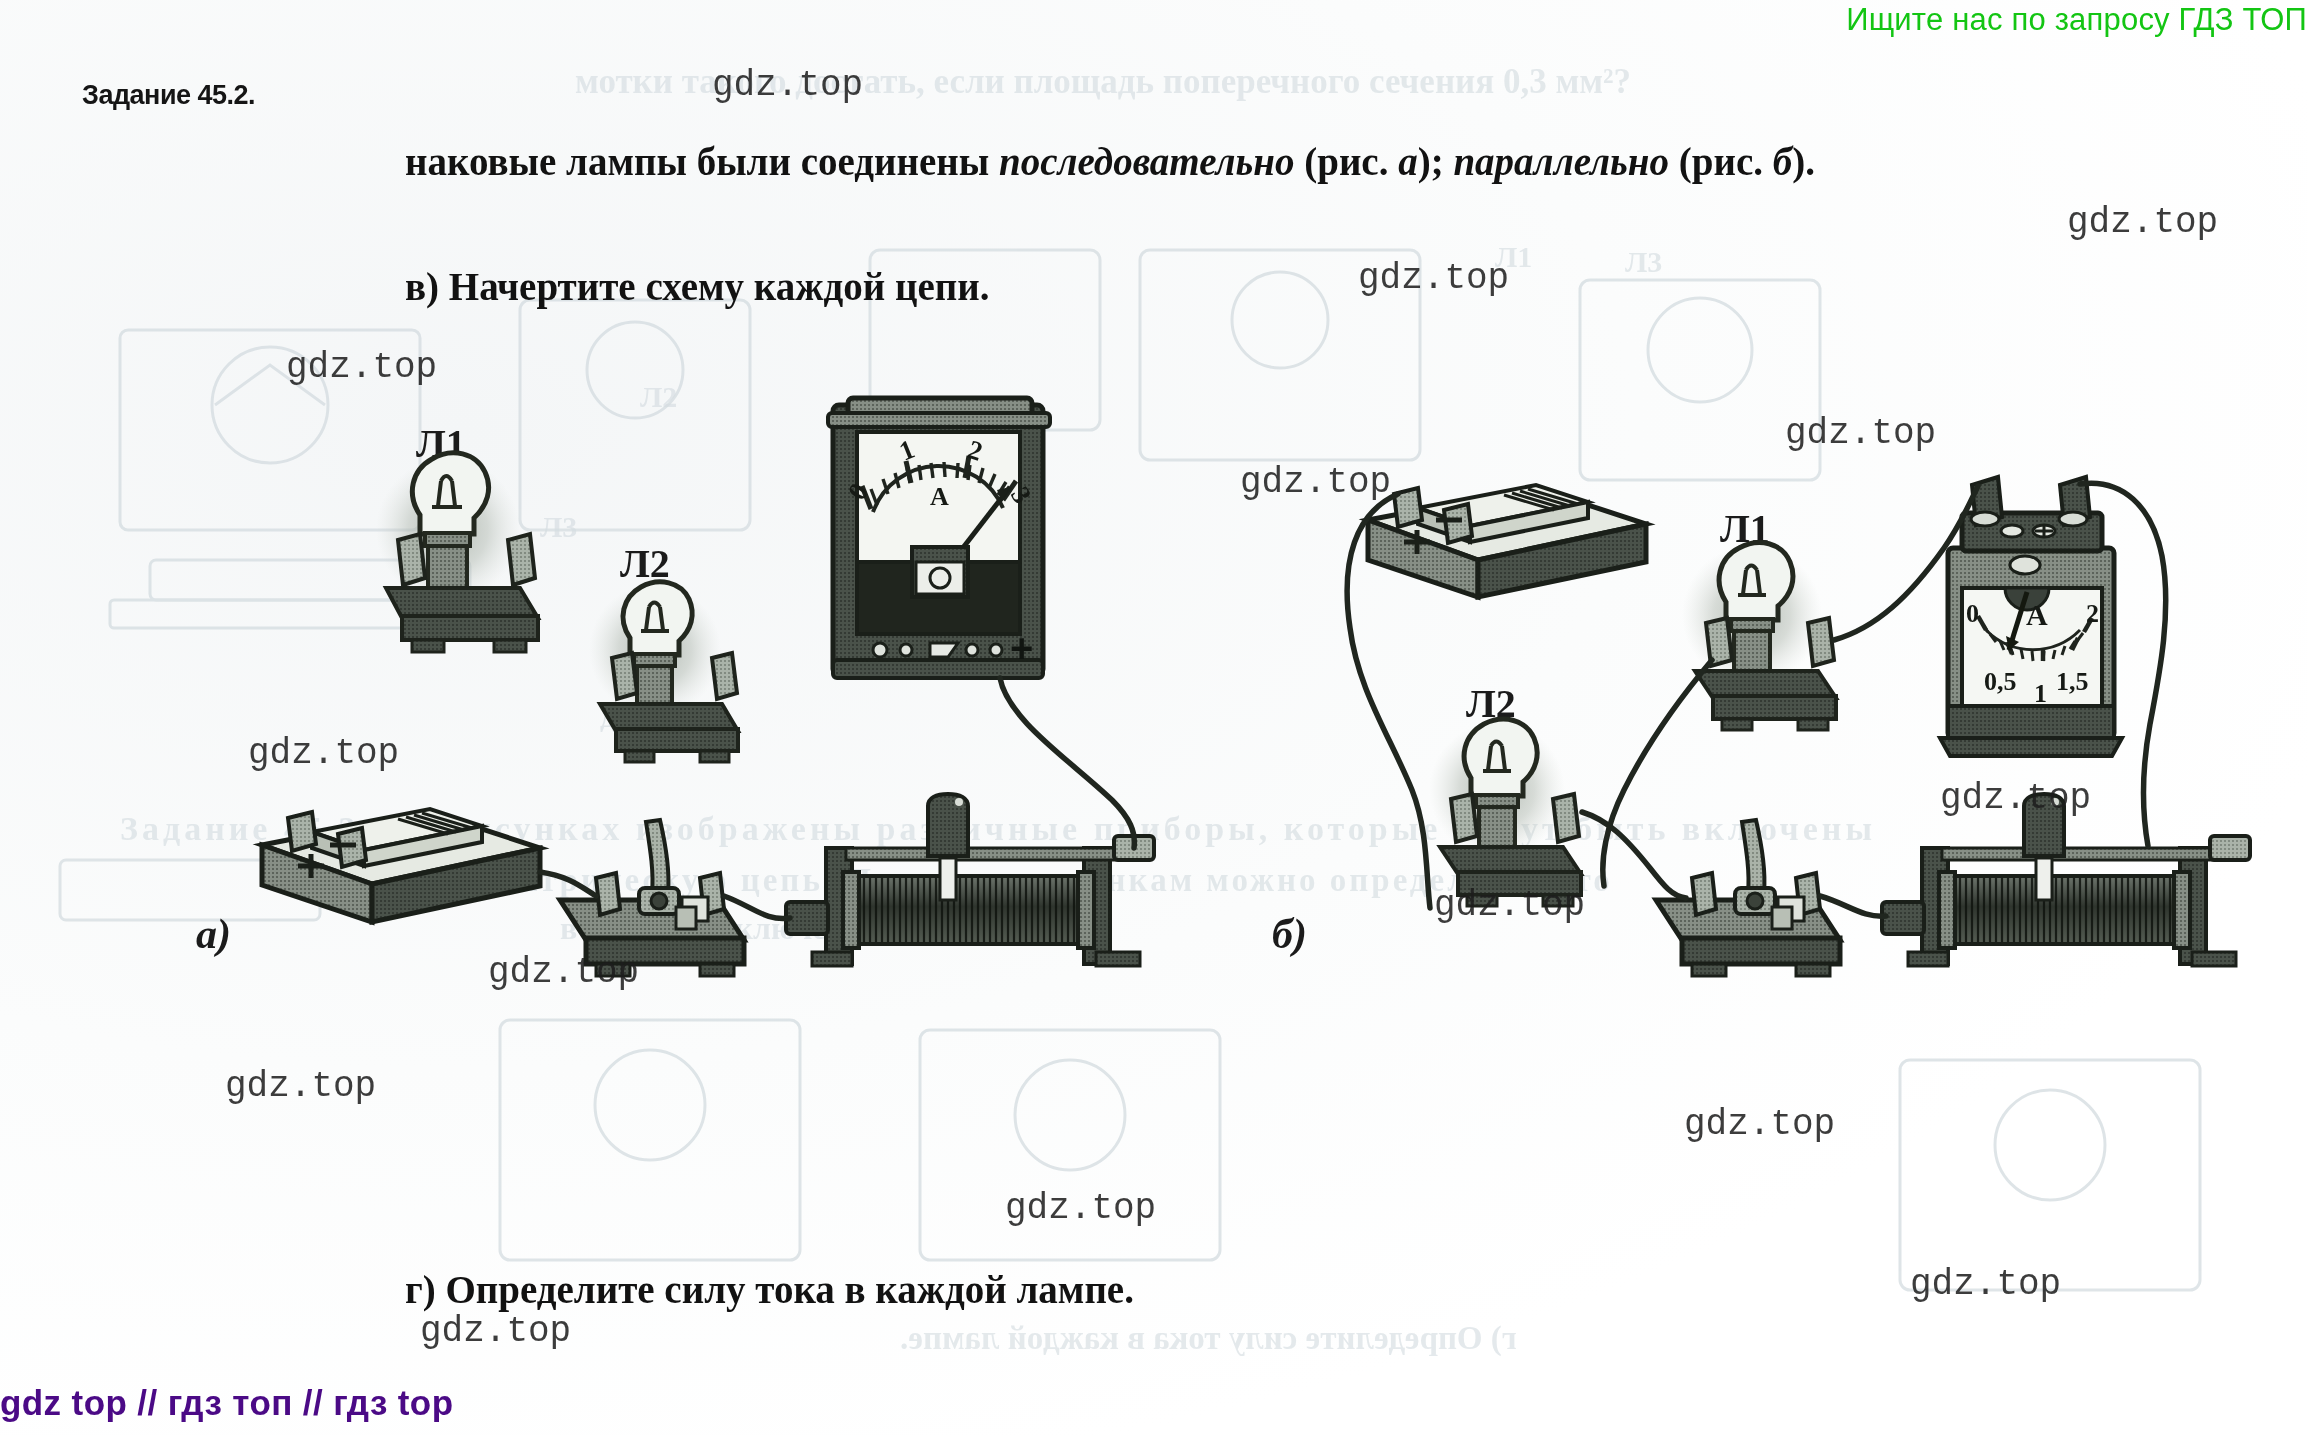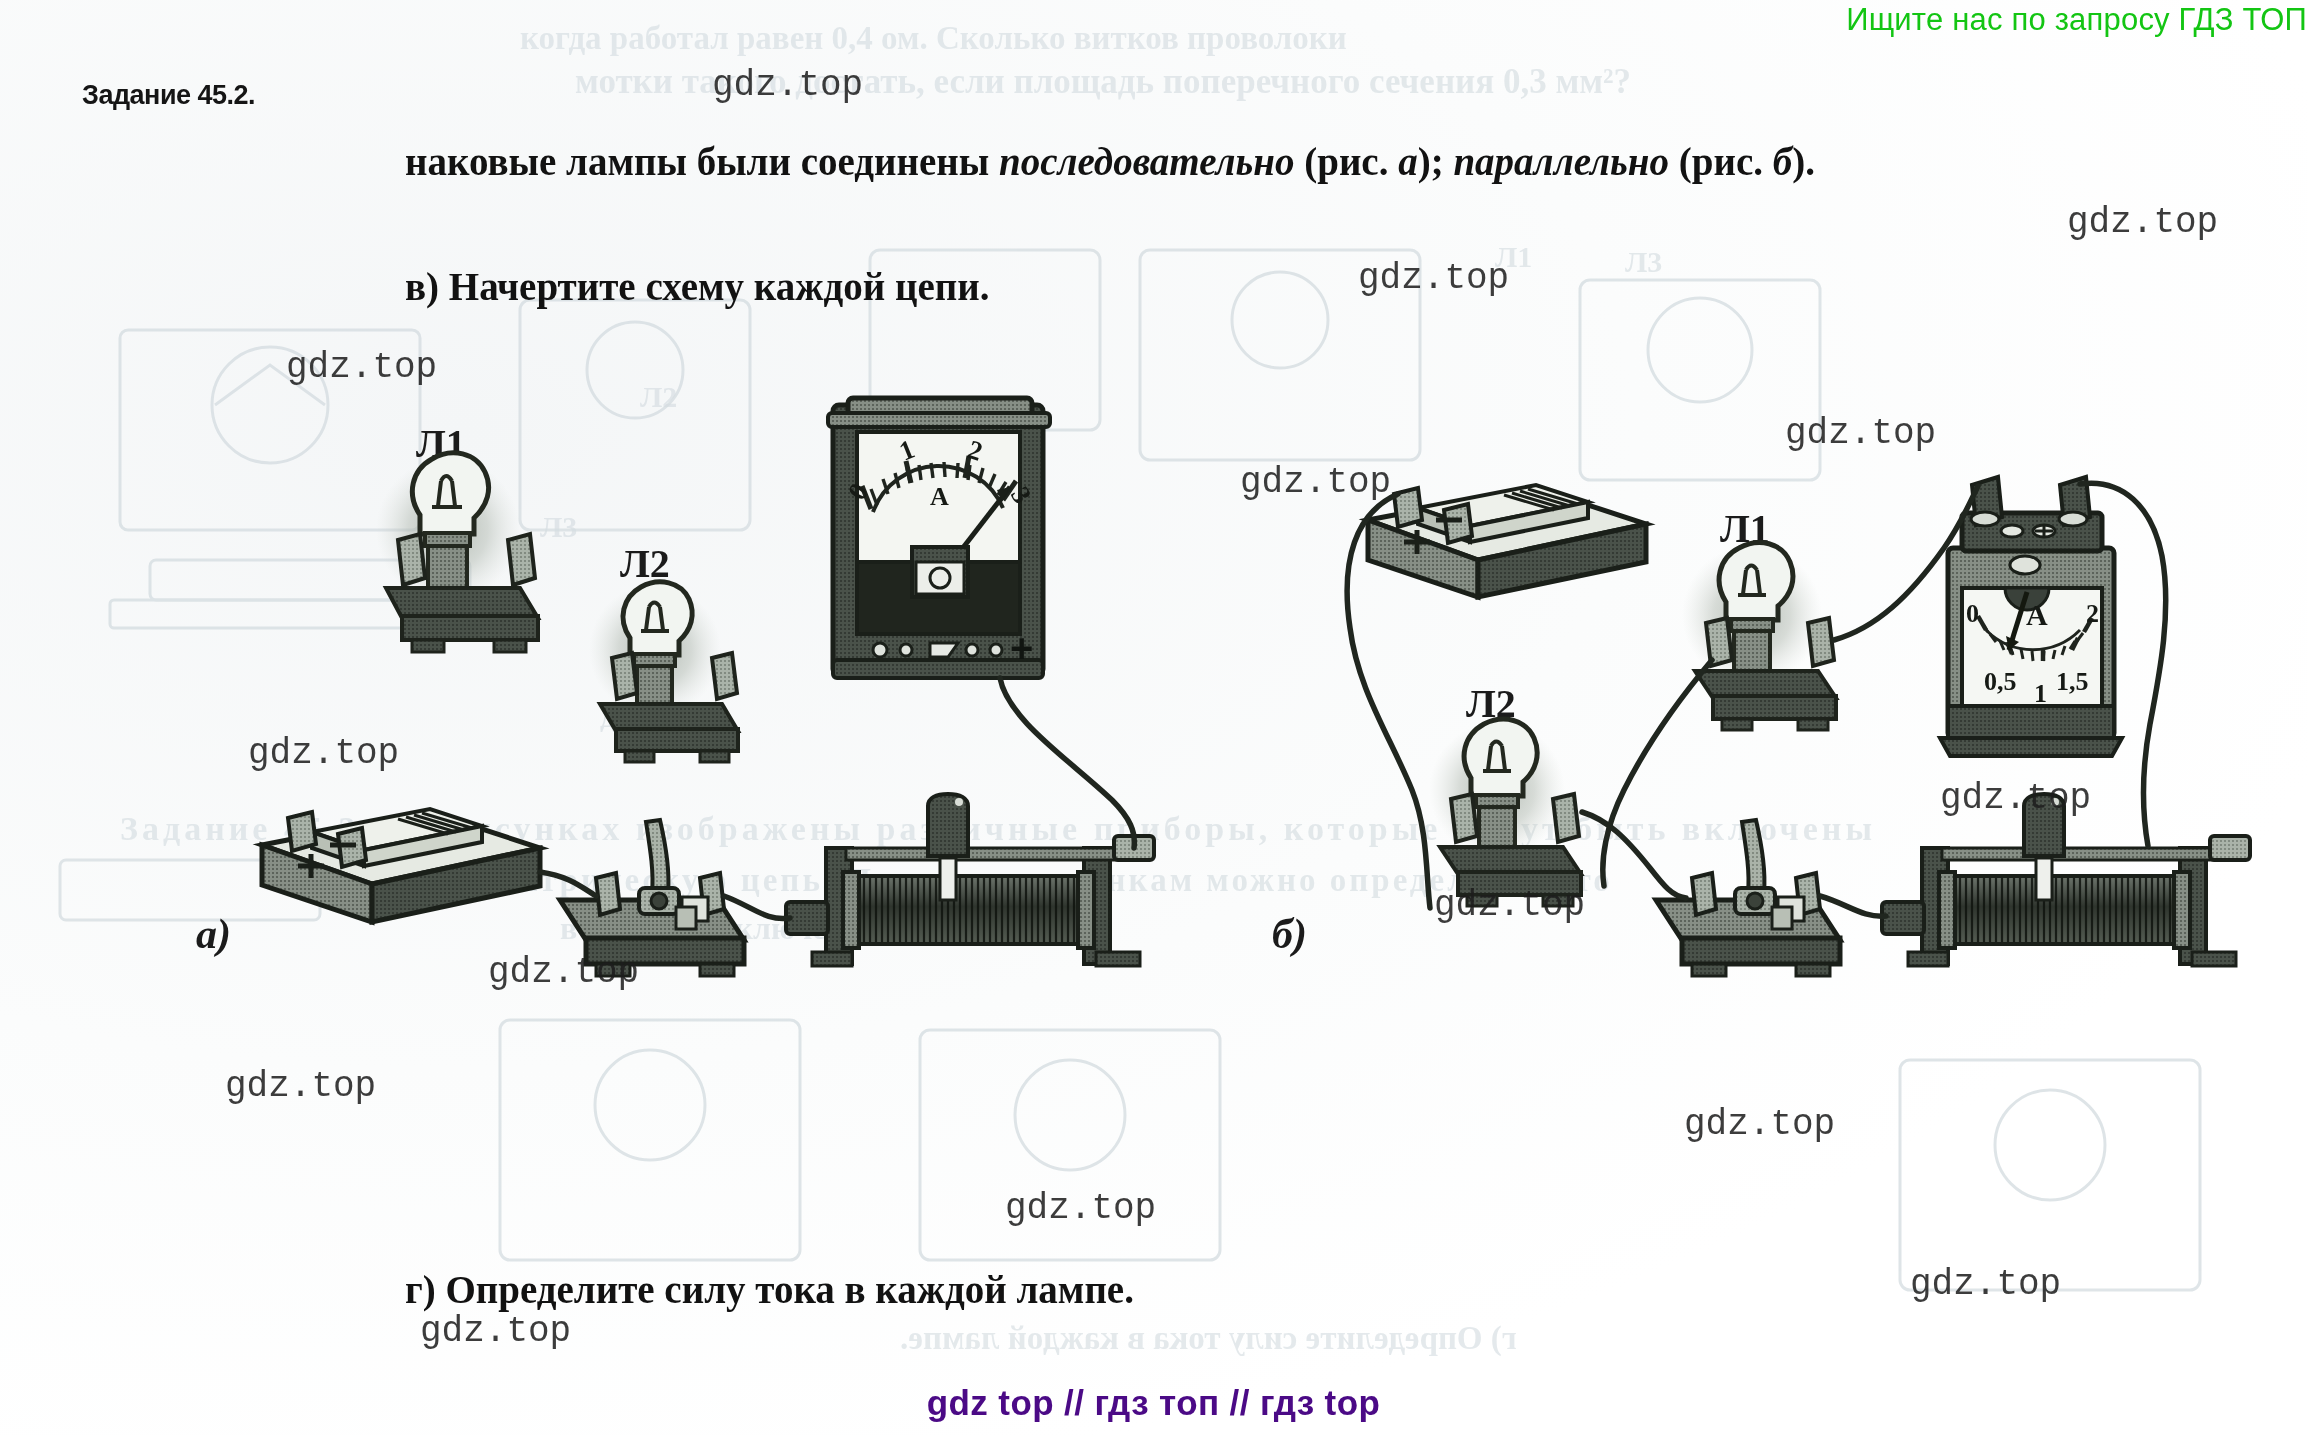--- a/index.html
+++ b/index.html
@@ -29,21 +29,21 @@
     font-size:36px;white-space:nowrap;user-select:none;
   }
   .banner{
     position:absolute;top:2px;left:0;width:100%;
     text-align:right;color:#13c513;
     font-family:"Liberation Sans",sans-serif;
     font-size:31px;font-weight:500;letter-spacing:.2px;
   }
   .footer{
     position:absolute;bottom:12px;left:0;width:100%;
-    text-align:center;color:#4b0a86;
+    text-align:left;color:#4b0a86;
     font-family:"Liberation Sans",sans-serif;
     font-size:35px;font-weight:600;letter-spacing:.4px;
   }
   
   .task-no{
     position:absolute;left:82px;top:80px;
     font-family:"Liberation Sans",sans-serif;
     font-weight:700;font-size:27px;color:#151515;
     letter-spacing:-0.5px;
   }
@@ -63,21 +63,20 @@
     font-family:"Liberation Serif",serif;
     font-style:italic;font-weight:700;font-size:42px;color:#1b1b1b;
   }
   svg{position:absolute;left:0;top:0;pointer-events:none;}
 </style>
 </head>
 <body>
 
 <div id="page">
 
-  <div class="ghost" style="left:520px;top:20px;font-size:33px;">когда работал равен 0,4 ом. Сколько витков проволоки</div>
   <div class="ghost" style="left:575px;top:62px;font-size:35px;">мотки такого достать, если площадь поперечного сечения 0,3 мм²?</div>
   <div class="ghost" style="left:120px;top:810px;font-size:34px;letter-spacing:4px;">Задание 45.3.  На рисунках изображены различные приборы, которые могут быть включены</div>
   <div class="ghost" style="left:430px;top:862px;font-size:33px;letter-spacing:3px;">в электрическую цепь. По каким рисункам можно определить, что</div>
   <div class="ghost" style="left:560px;top:910px;font-size:32px;">в цепи все включено?</div>
   <div class="ghost flip" style="left:900px;top:1320px;font-size:33px;">г) Определите силу тока в каждой лампе.</div>
   <div class="ghost" style="left:600px;top:700px;font-size:30px;">дано:</div>
   <div class="ghost" style="left:640px;top:380px;font-size:30px;">Л2</div>
   <div class="ghost" style="left:540px;top:510px;font-size:30px;">Л3</div>
   <div class="ghost" style="left:1495px;top:240px;font-size:30px;">Л1</div>
   <div class="ghost" style="left:1625px;top:245px;font-size:30px;">Л3</div>

